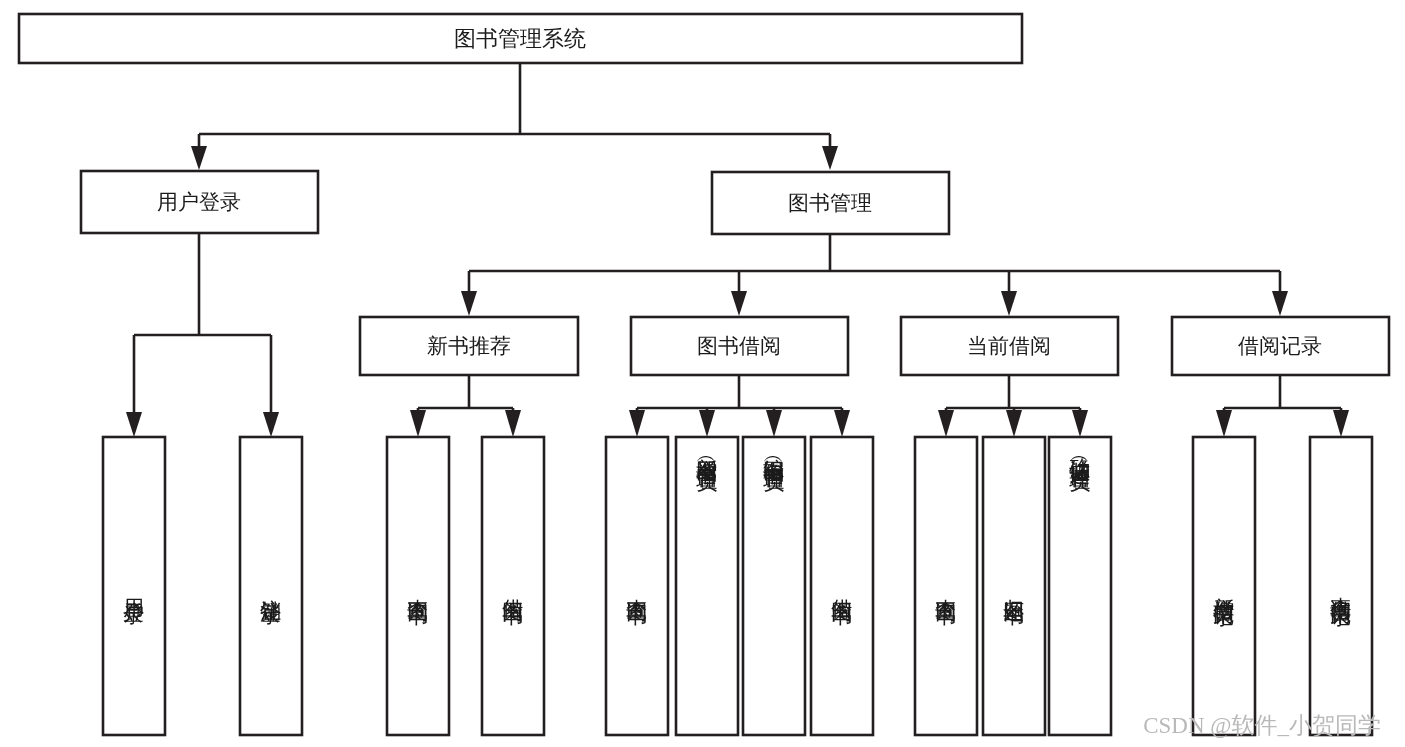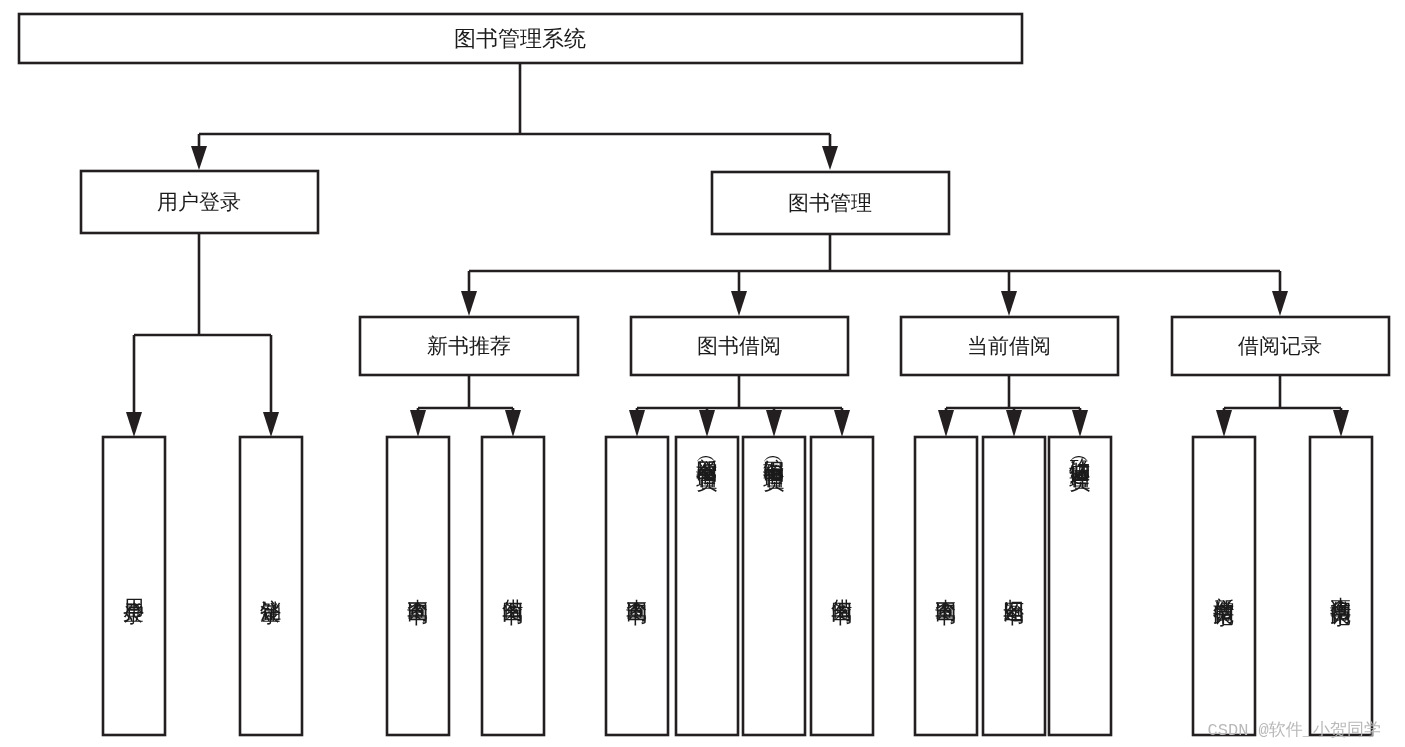--- a/index.html
+++ b/index.html
@@ -67,22 +67,22 @@
     font-size: 21px;
     line-height: 1.22;
     letter-spacing: 2px;
     color: #1b1b1b;
     white-space: nowrap;
   }
   .watermark {
     position: absolute;
     right: 24px;
     bottom: 6px;
-    font-family: Liberation Mono, monospace;
-    font-size: 17px;
+    font-family: Liberation Serif, serif;
+    font-size: 23px;
     color: #b9b9b9;
     white-space: nowrap;
     pointer-events: none;
   }
 </style>
 </head>
 <body>
 
 <div id="diagram-root">
 

